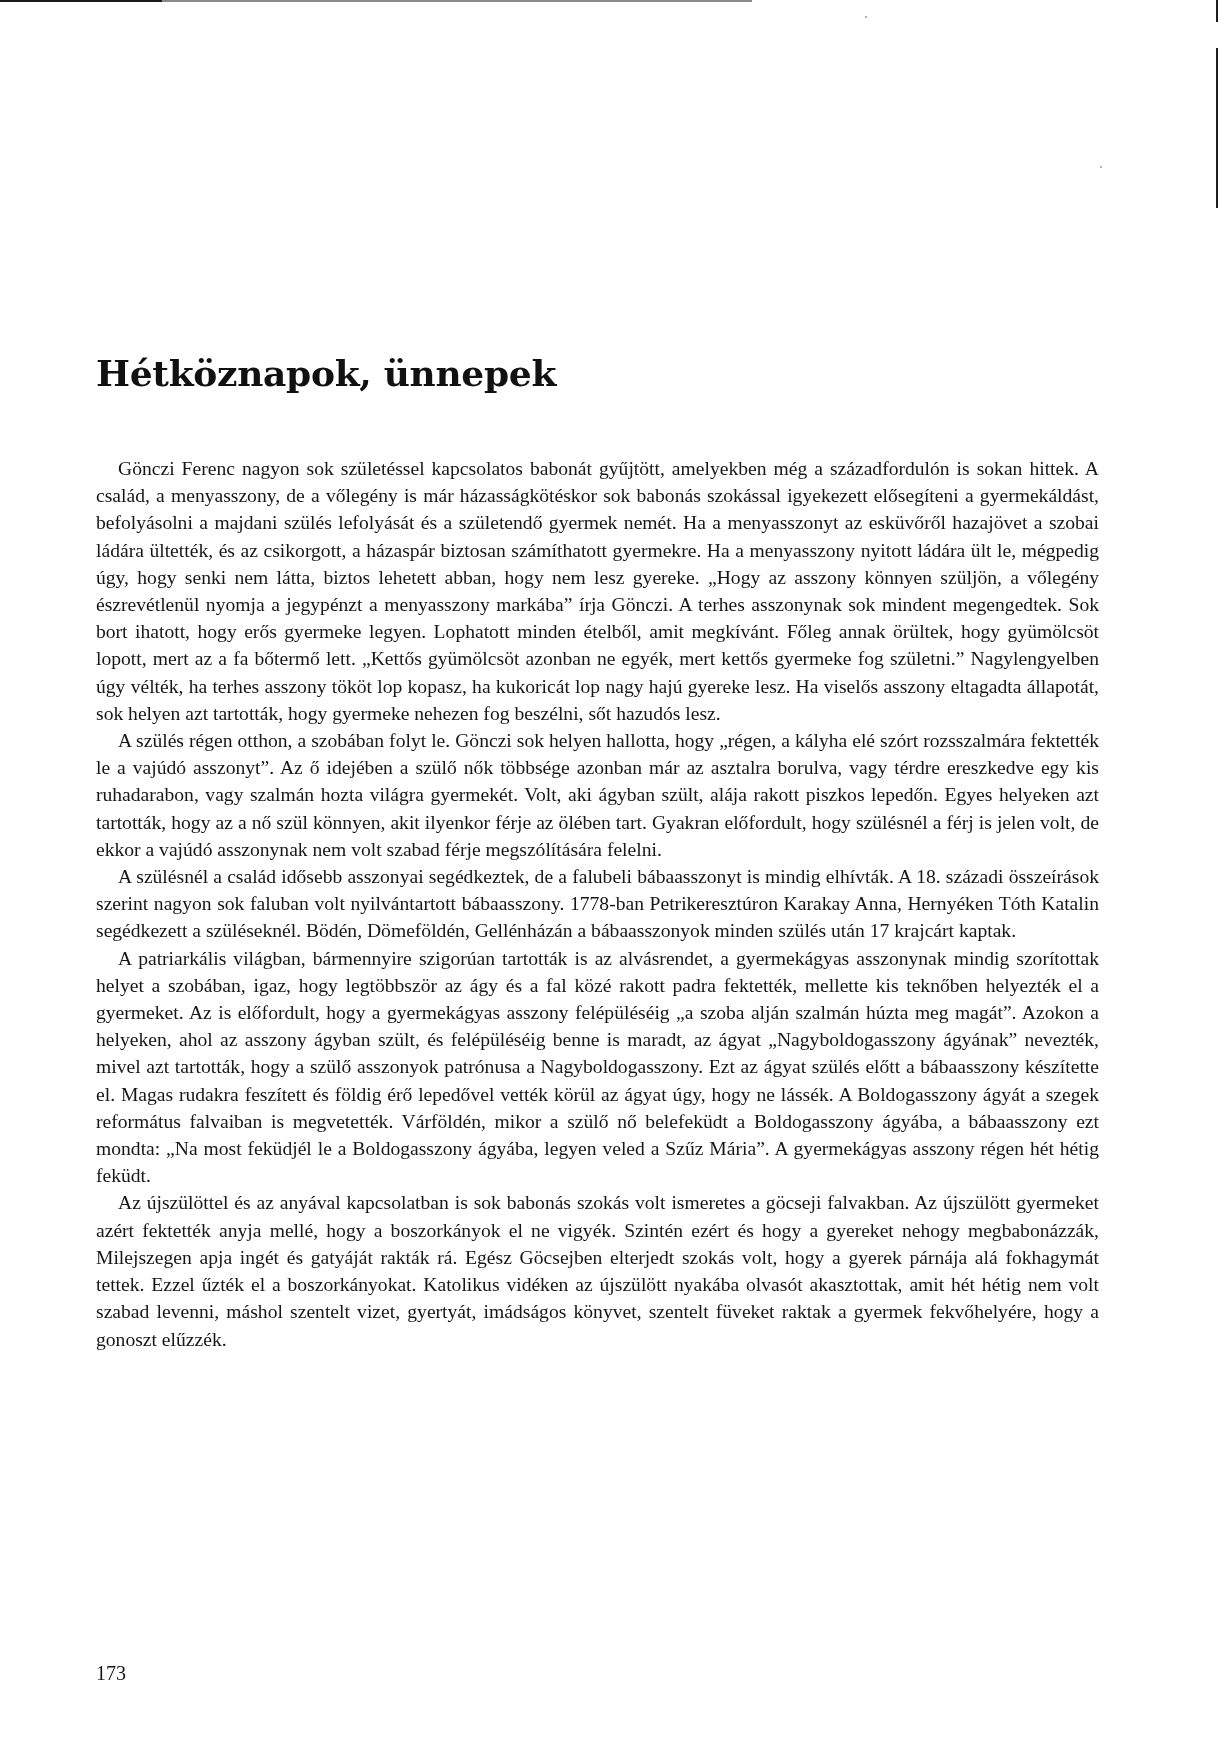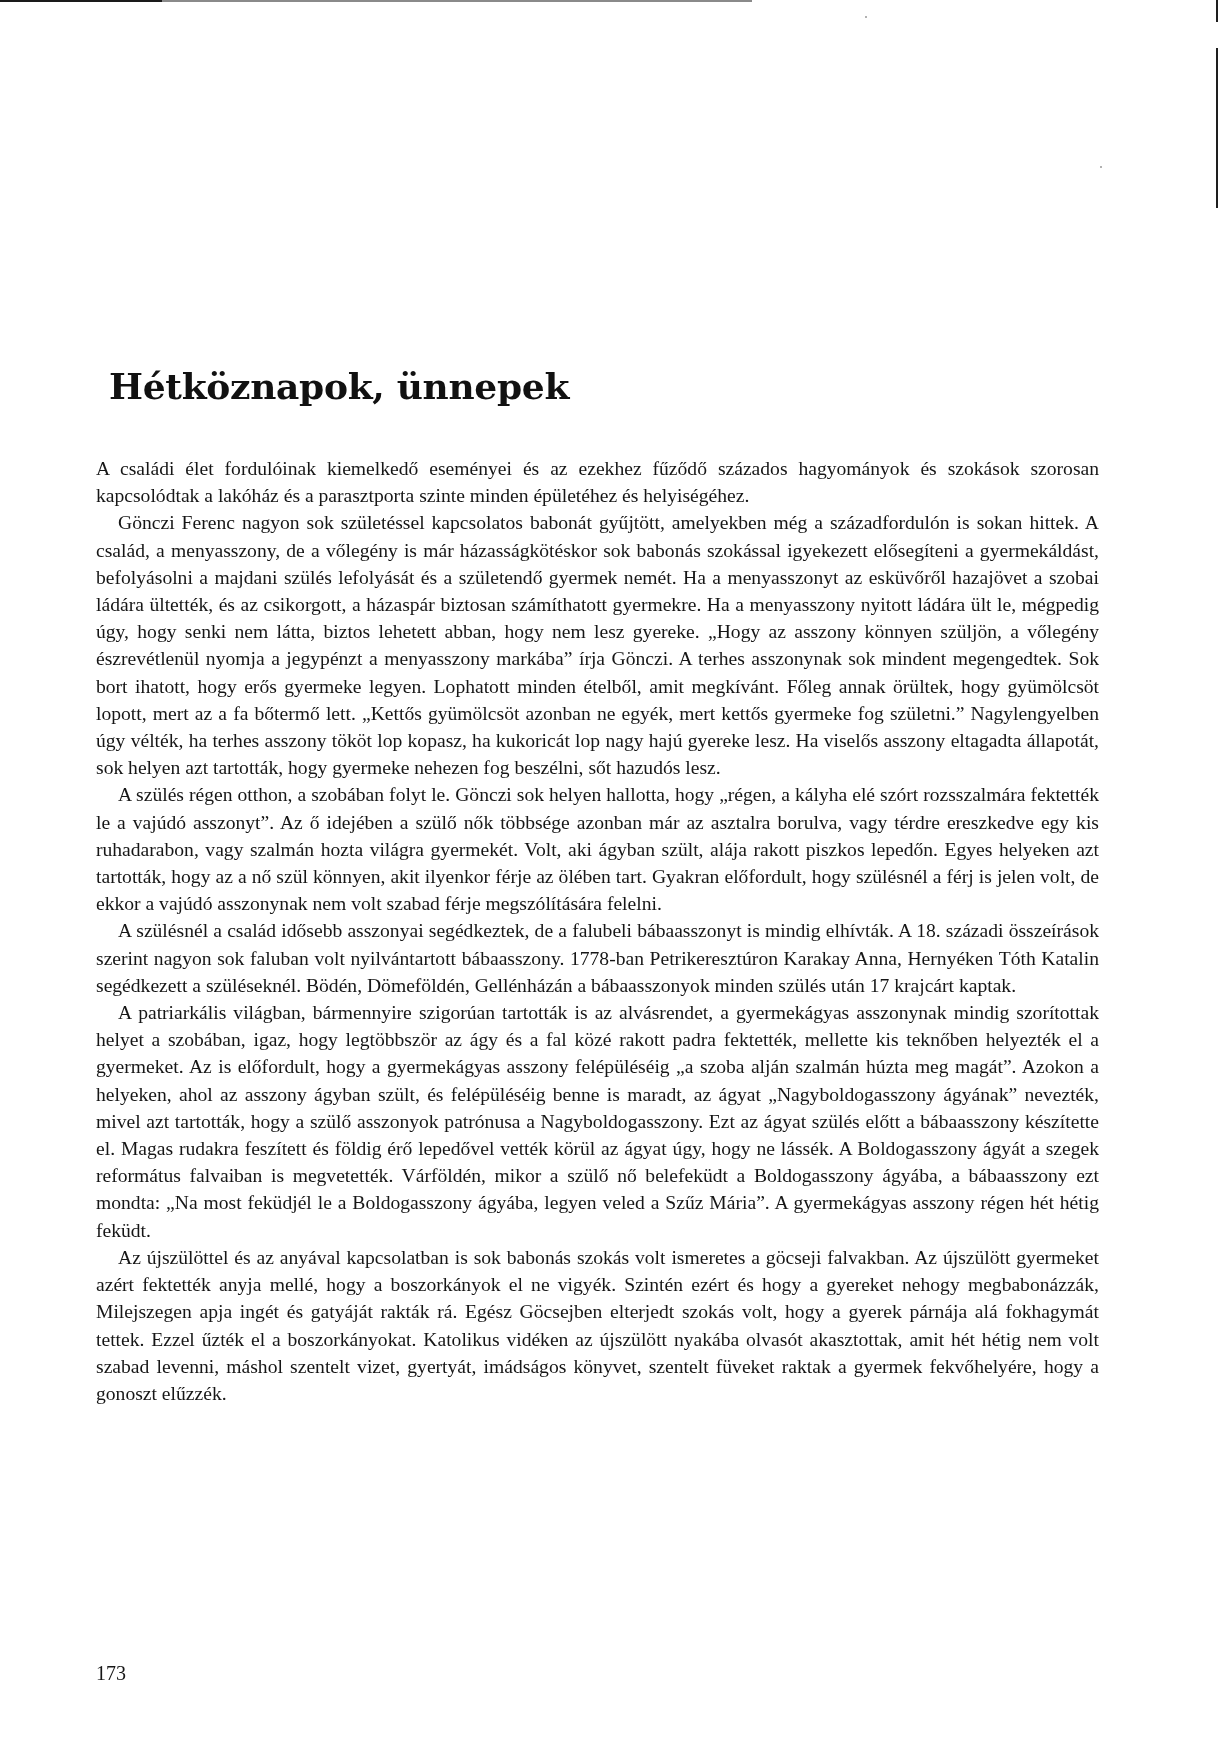--- a/index.html
+++ b/index.html
@@ -41,21 +41,21 @@
     .page {
       position: absolute;
       left: 96px;
       top: 0;
       width: 1003px;
     }
     .chapter-title {
       position: absolute;
       top: 352px;
       left: 0;
-      margin: 13px;
+      margin: 0;
       font-family: "DejaVu Serif", serif;
       font-weight: bold;
       font-size: 36px;
       letter-spacing: -0.3px;
       color: #111;
       white-space: nowrap;
     }
     .body-text {
       position: absolute;
       top: 455px;
@@ -97,21 +97,20 @@
 <div class="scan-top-edge-grey"></div>
 <div class="scan-right-edge-top"></div>
 <div class="scan-right-edge"></div>
 <div class="speck" style="left:865px; top:16px;"></div>
 <div class="speck" style="left:1100px; top:166px;"></div>
 
 <main class="page">
   <h1 class="chapter-title">Hétköznapok, ünnepek</h1>
 
   <section class="body-text">
-    <p class="first">A családi élet fordulóinak kiemelkedő eseményei és az ezekhez fűződő százados hagyományok és szokások szorosan kapcsolódtak a lakóház és a parasztporta szinte minden épületéhez és helyiségéhez.</p>
     <p>Gönczi Ferenc nagyon sok születéssel kapcsolatos babonát gyűjtött, amelyekben még a századfordulón is sokan hittek. A család, a menyasszony, de a vőlegény is már házasságkötéskor sok babonás szokással igye­kezett  elősegíteni a gyermekáldást, befolyásolni a majdani szülés lefolyását és a születendő gyermek nemét. Ha a menyasszonyt az esküvőről hazajövet a szobai ládára ültették, és az csikorgott, a házaspár biztosan szá­míthatott gyermekre. Ha a menyasszony nyitott ládára ült le, mégpedig úgy, hogy senki nem látta, biztos le­hetett abban, hogy nem lesz gyereke. „Hogy az asszony könnyen szüljön, a vőlegény észrevétlenül nyomja a jegypénzt a menyasszony markába” írja Gönczi. A terhes asszonynak sok mindent megengedtek. Sok bort ihatott, hogy erős gyermeke legyen. Lophatott minden ételből, amit megkívánt. Főleg annak örültek, hogy gyümölcsöt lopott, mert az a fa bőtermő lett. „Kettős gyümölcsöt azonban ne egyék, mert kettős gyermeke fog születni.” Nagylengyelben úgy vélték, ha terhes asszony tököt lop kopasz, ha kukoricát lop nagy hajú gyereke lesz. Ha viselős asszony eltagadta állapotát, sok helyen azt tartották, hogy gyermeke nehezen fog beszélni, sőt hazudós lesz.</p>
     <p>A szülés régen otthon, a szobában folyt le. Gönczi sok helyen hallotta, hogy „régen, a kályha elé szórt rozsszalmára fektették le a vajúdó asszonyt”. Az ő idejében a szülő nők többsége azonban már az asztalra borulva, vagy térdre ereszkedve egy kis ruhadarabon, vagy szalmán hozta világra gyermekét. Volt, aki ágy­ban szült, alája rakott piszkos lepedőn. Egyes helyeken azt tartották, hogy az a nő szül könnyen, akit ilyen­kor férje az ölében tart. Gyakran előfordult, hogy szülésnél a férj is jelen volt, de ekkor a vajúdó asszonynak nem volt szabad férje megszólítására felelni.</p>
     <p>A szülésnél a család idősebb asszonyai segédkeztek, de a falubeli bábaasszonyt  is mindig elhívták. A 18. századi összeírások szerint nagyon sok faluban volt nyilvántartott bábaasszony. 1778-ban Petrikeresztúron Karakay Anna, Hernyéken Tóth Katalin segédkezett a szüléseknél. Bödén, Dömeföldén, Gellénházán a bába­asszonyok minden szülés után 17 krajcárt kaptak.</p>
     <p>A patriarkális világban, bármennyire szigorúan tartották is az alvásrendet, a gyermekágyas asszonynak mindig szorítottak helyet a szobában, igaz, hogy legtöbbször az ágy és a fal közé rakott padra fektették, mel­lette kis teknőben helyezték el a gyermeket. Az is előfordult, hogy a gyermekágyas asszony felépüléséig „a szoba alján szalmán húzta meg magát”. Azokon a helyeken, ahol az asszony ágyban szült, és felépüléséig benne is maradt, az ágyat „Nagyboldogasszony ágyának” nevezték, mivel azt tartották, hogy a szülő asszo­nyok patrónusa a Nagyboldogasszony. Ezt az ágyat szülés előtt a bábaasszony készítette el. Magas rudakra feszített és földig érő lepedővel vették körül az ágyat úgy, hogy ne lássék.  A Boldogasszony ágyát a szegek református falvaiban is megvetették. Várföldén, mikor a szülő nő belefeküdt a Boldogasszony ágyába, a bábaasszony ezt mondta: „Na most feküdjél le a Boldogasszony ágyába, legyen veled a Szűz Mária”. A gyer­mekágyas asszony régen hét hétig feküdt.</p>
     <p>Az újszülöttel és az anyával kapcsolatban is sok babonás szokás volt ismeretes a göcseji falvakban. Az új­szülött gyermeket azért fektették anyja mellé, hogy a boszorkányok el ne vigyék. Szintén ezért és hogy a gyereket nehogy megbabonázzák, Milejszegen apja ingét és gatyáját rakták rá. Egész Göcsejben elterjedt szo­kás volt, hogy a gyerek párnája alá fokhagymát tettek. Ezzel űzték el a boszorkányokat. Katolikus vidéken az újszülött nyakába olvasót akasztottak, amit hét hétig nem volt szabad levenni, máshol szentelt vizet, gyer­tyát, imádságos könyvet, szentelt füveket raktak a gyermek fekvőhelyére, hogy a gonoszt elűzzék.</p>
   </section>
 </main>
 
 <div class="page-number">173</div>
 

